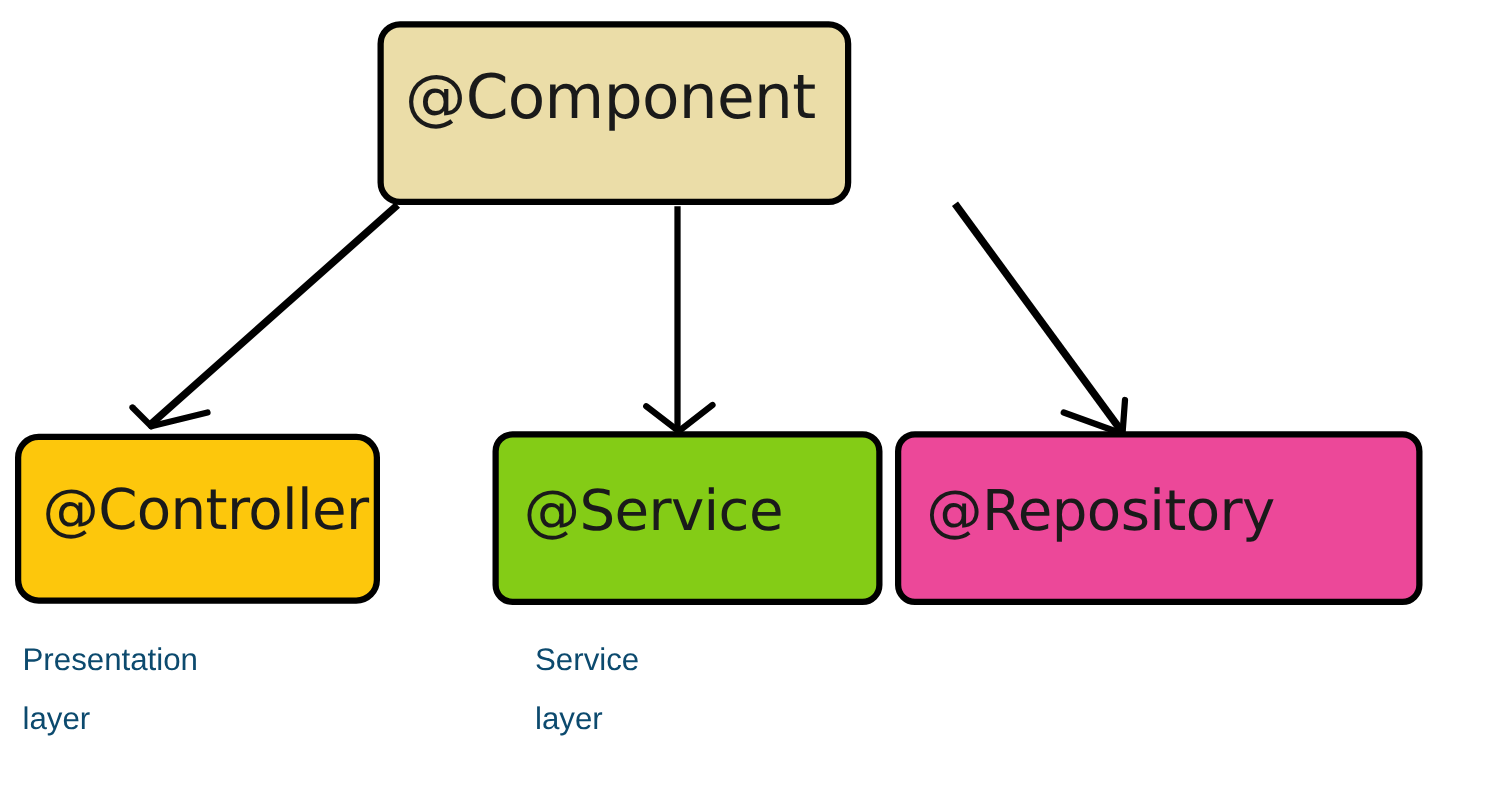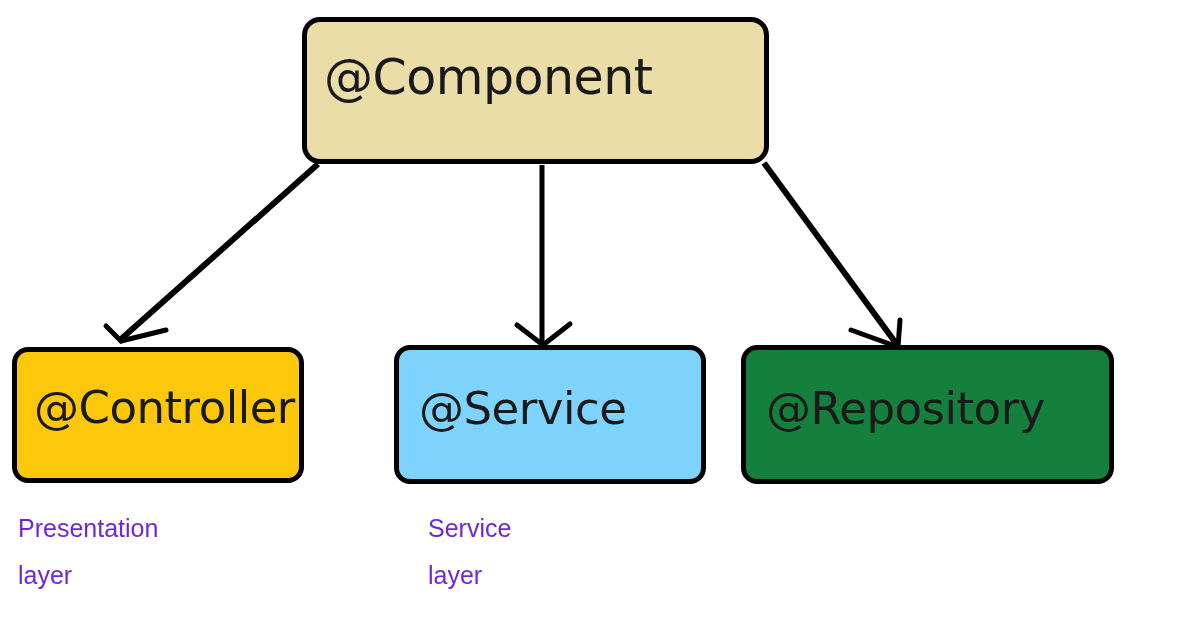--- a/index.html
+++ b/index.html
@@ -50,79 +50,80 @@
     white-space: nowrap;
     font-family: "DejaVu Sans", sans-serif;
     font-weight: 400;
     color: #1a1a1a;
     letter-spacing: -0.5px;
   }
 
   #node-component {
     left: 302px;
     top: 17px;
-    width: 467px;
+    width: 379px;
     height: 147px;
     background: #ebdda8;
     border-radius: 18px;
   }
   #node-component .node-label {
     left: 17px;
     top: 27px;
     font-size: 49px;
   }
 
   #node-controller {
     left: 12px;
     top: 347px;
     width: 292px;
     height: 136px;
     background: #fdc70c;
+    border-radius: 19px;
   }
   #node-controller .node-label {
     left: 17px;
     top: 29px;
     font-size: 45px;
   }
 
   #node-service {
     left: 394px;
     top: 345px;
     width: 312px;
     height: 139px;
-    background: #7dd3fc;
+    background: #84cc16;
     text-align: right;
   }
   #node-service .node-label {
     left: 20px;
     top: 32px;
     font-size: 45px;
   }
 
   #node-repository {
-    left: 741px;
+    left: 716px;
     top: 345px;
-    width: 373px;
+    width: 422px;
     height: 139px;
-    background: #15803d;
+    background: #ec4899;
   }
   #node-repository .node-label {
     left: 20px;
     top: 32px;
     font-size: 45px;
   }
 
   
   .caption {
     position: absolute;
     z-index: 2;
     font-family: "Liberation Sans", sans-serif;
     font-size: 25px;
     line-height: 47px;
-    color: #6d28d9;
+    color: #0c4a6e;
     white-space: pre-line;
   }
   #caption-controller { left: 18px;  top: 505px; }
   #caption-service    { left: 400px; top: 505px; margin-left: 28px; }
   #caption-repository { left: 766px; top: 505px; }
 </style>
 </head>
 <body>
 
 <div id="diagram-canvas">

